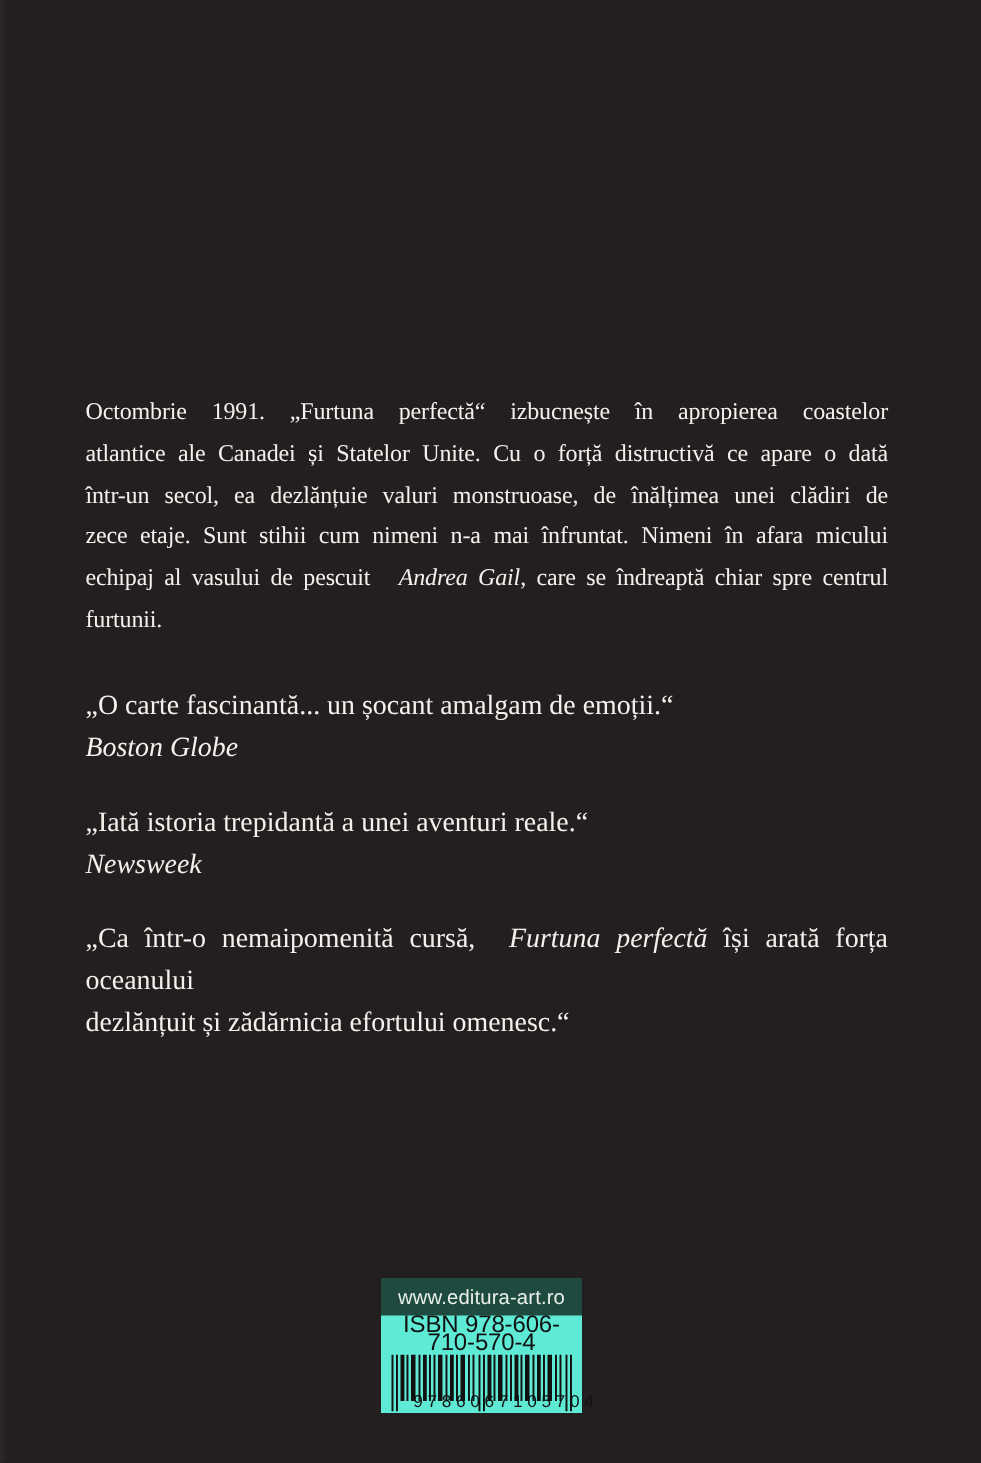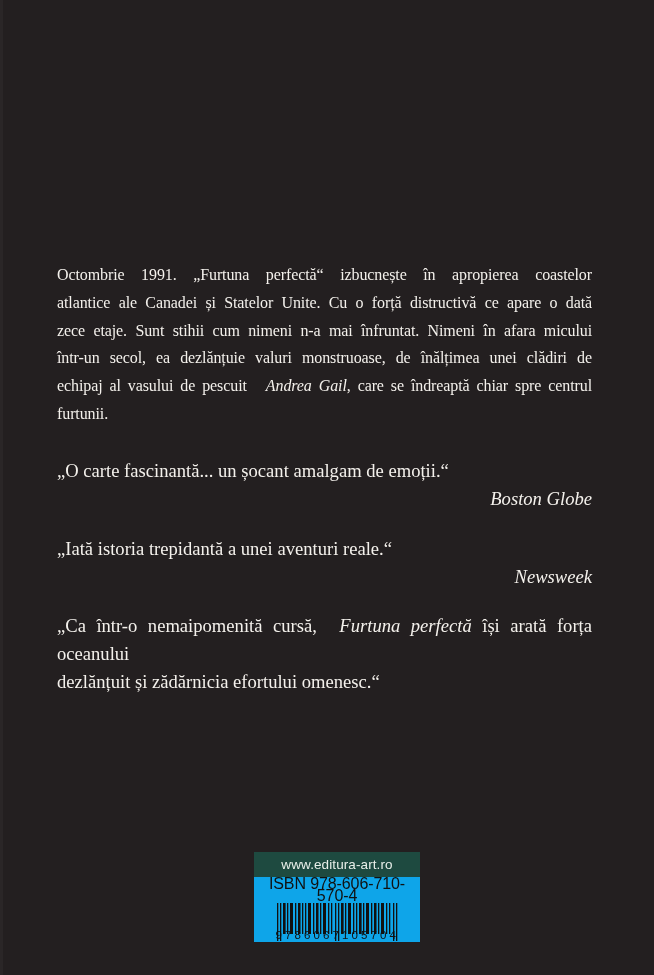--- a/index.html
+++ b/index.html
@@ -50,36 +50,35 @@
     }
     .quote .qline {
       display: block;
     }
     .quote .qline.justify {
       text-align: justify;
       text-align-last: justify;
     }
     .source {
       display: block;
-      text-align: right;
       font-style: italic;
     }
     em { font-style: italic; margin-left: 12px; }
 
     .q1 { top: 457px; }
     .q2 { top: 535px; }
     .q3 { top: 612px; }
 
     .barcode-box {
       position: absolute;
       left: 254px;
       top: 852px;
-      width: 166px;
+      width: 134px;
       height: 90px;
-      background: #0ea5e9;
+      background: #5eead4;
     }
     .barcode-header {
       height: 25px;
       background: #1e4a40;
       color: #e9efe9;
       font-family: "Liberation Sans", "DejaVu Sans", sans-serif;
       font-size: 13.5px;
       line-height: 25px;
       text-align: center;
       letter-spacing: 0.1px;
@@ -114,22 +113,22 @@
     }
   </style>
 </head>
 <body>
 
 <div class="edge"></div>
 
 <div class="blurb">
   <span class="line">Octombrie 1991. „Furtuna perfectă“ izbucnește în apropierea coastelor</span>
   <span class="line">atlantice ale Canadei și Statelor Unite. Cu o forță distructivă ce apare o dată</span>
+  <span class="line">într-un secol, ea dezlănțuie valuri monstruoase, de înălțimea unei clădiri de</span>
   <span class="line">zece etaje. Sunt stihii cum nimeni n-a mai înfruntat. Nimeni în afara micului</span>
-  <span class="line">într-un secol, ea dezlănțuie valuri monstruoase, de înălțimea unei clădiri de</span>
   <span class="line"><span>echipaj al vasului de pescuit </span><em>Andrea Gail</em><span>, care se îndreaptă chiar spre centrul</span></span>
   <span class="line last">furtunii.</span>
 </div>
 
 <div class="quote q1">
   <span class="qline">„O carte fascinantă... un șocant amalgam de emoții.“</span>
   <span class="source">Boston Globe</span>
 </div>
 
 <div class="quote q2">

